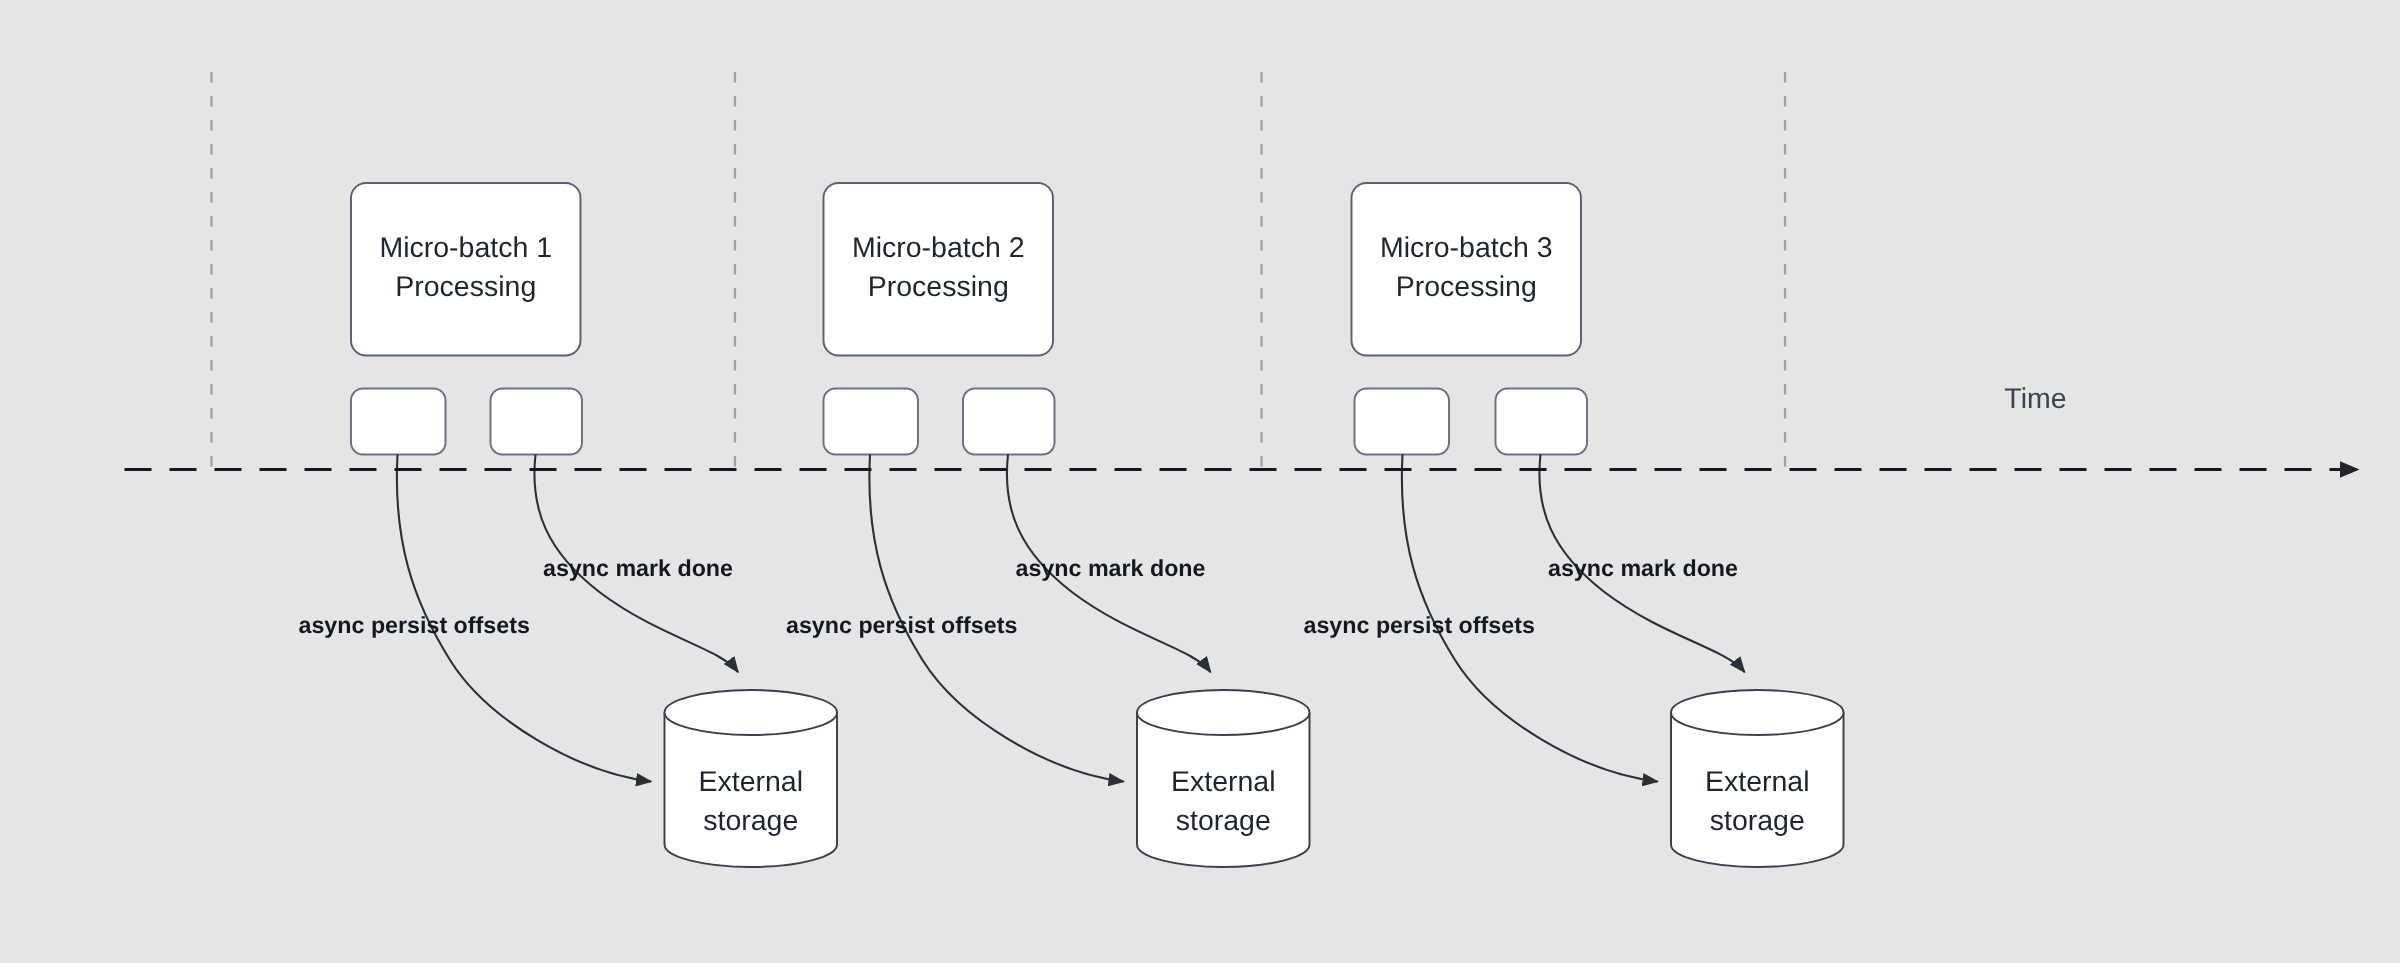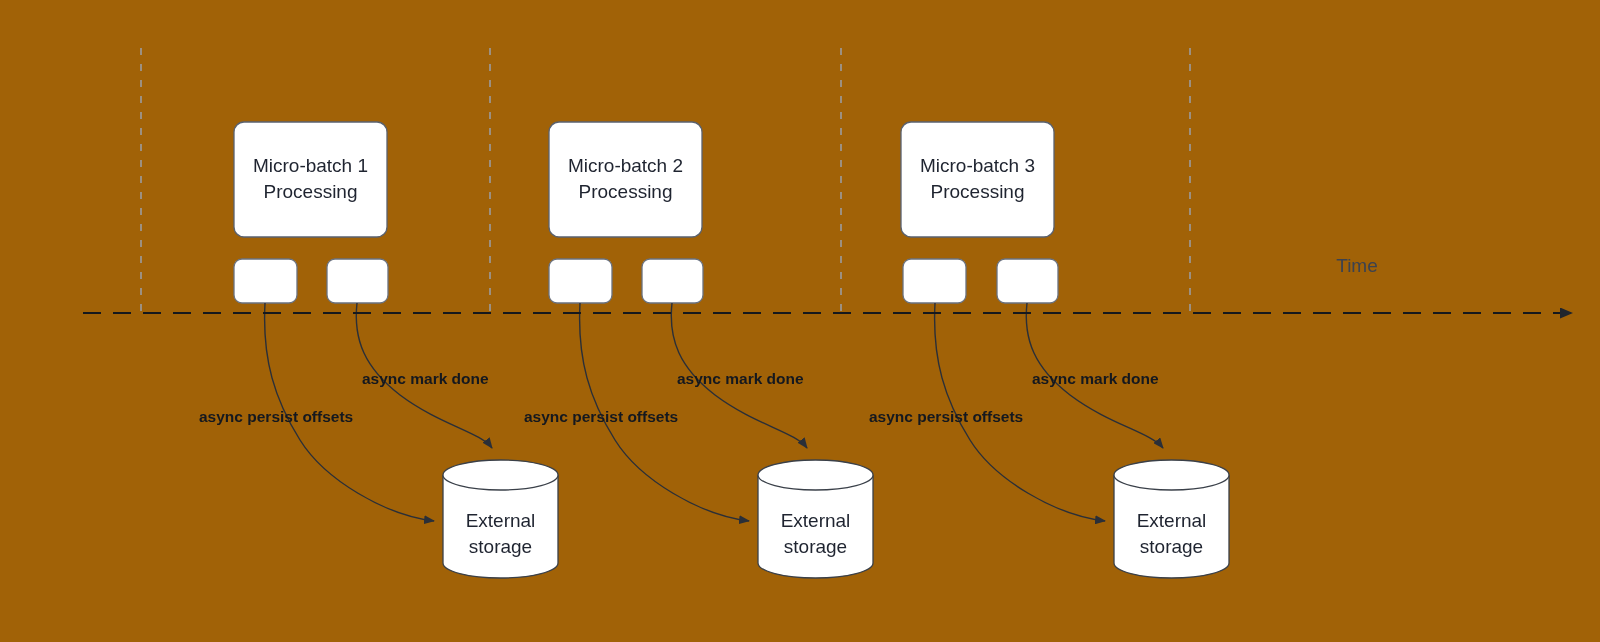--- a/index.html
+++ b/index.html
@@ -7,21 +7,21 @@
     padding: 0;
     background: #ffffff;
   }
   body {
     font-family: "Liberation Sans", sans-serif;
   }
   #canvas {
     position: relative;
     width: 1600px;
     height: 642px;
-    background: #a16207;
+    background: #e5e5e5;
     overflow: hidden;
   }
   #diagram-svg {
     position: absolute;
     top: 0;
     left: 0;
     width: 1600px;
     height: 642px;
   }
   .shape-label {

